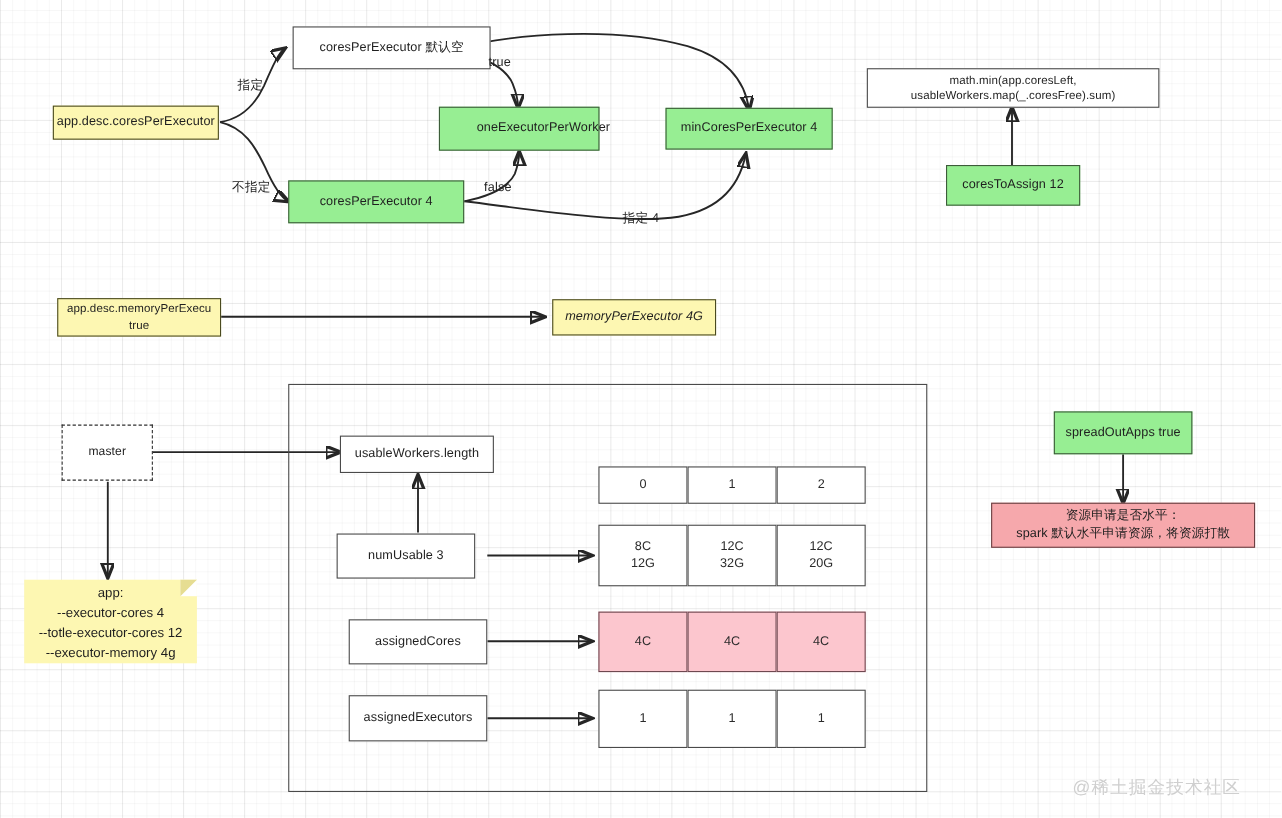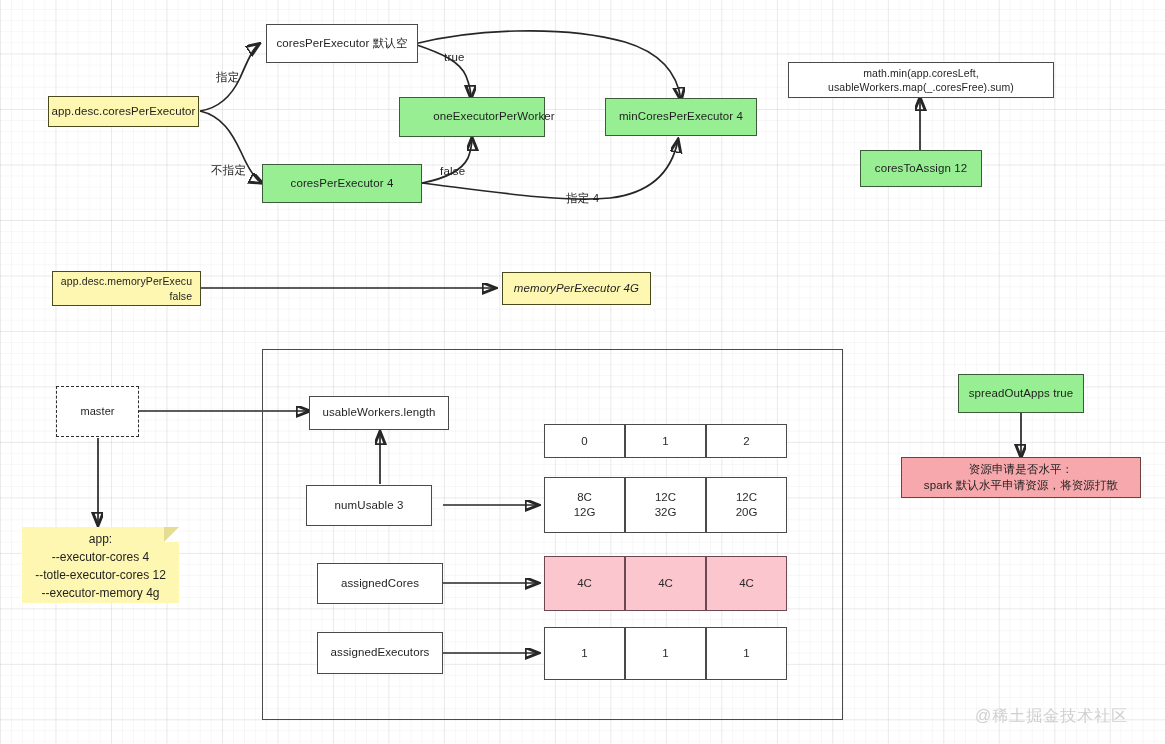--- a/index.html
+++ b/index.html
@@ -30,21 +30,21 @@
     display: flex;
     align-items: center;
     justify-content: center;
     text-align: center;
     font-size: 11.5px;
     color: #1f1f1f;
     line-height: 1.35;
     white-space: pre-line;
     letter-spacing: 0.1px;
   }
-  .n-yellow { background: #fdf7b2; border-color: #4a4a20; text-align: right; }
+  .n-yellow { background: #fdf7b2; border-color: #4a4a20; }
   .n-green  { background: #97ee93; border-color: #3d5c3a; }
   .n-white  { background: #ffffff; border-color: #4a4a4a; }
   .n-red    { background: #f6a8ac; border-color: #6a4043; }
   .n-dashed { background: #ffffff; border: 1.8px dashed #2f2f2f; }
 
   .note {
     position: absolute;
     box-sizing: border-box;
     background: #fdf7b2;
     font-size: 12px;
@@ -152,41 +152,41 @@
 
     <line x1="443" y1="583" x2="538" y2="583" marker-end="url(#arrow)"></line>
 
     <line x1="443" y1="653" x2="538" y2="653" marker-end="url(#arrow)"></line>
 
     <line x1="1021" y1="413" x2="1021" y2="457" marker-end="url(#arrow)"></line>
   </svg>
 
   <div class="node n-yellow" style="left:48px; top:96px; width:151px; height:31px;">app.desc.coresPerExecutor</div>
 
-  <div class="node n-white" style="left:266px; top:24px; width:152px; height:39px;">coresPerExecutor 默认空</div>
+  <div class="node n-white" style="left:266px; top:24px; width:180px; height:39px;">coresPerExecutor 默认空</div>
 
   <div class="node n-green" style="left:262px; top:164px; width:160px; height:39px;">coresPerExecutor 4</div>
 
   <div class="node n-green" style="left:399px; top:97px; width:146px; height:40px;padding-left:44px;">oneExecutorPerWorker</div>
 
   <div class="node n-green" style="left:605px; top:98px; width:152px; height:38px;">minCoresPerExecutor 4</div>
 
   <div class="edge-label" style="left:216px; top:70px;">指定</div>
   <div class="edge-label" style="left:211px; top:163px;">不指定</div>
   <div class="edge-label" style="left:444px; top:51px;">true</div>
   <div class="edge-label" style="left:440px; top:165px;">false</div>
   <div class="edge-label" style="left:566px; top:191px;">指定 4</div>
 
   <div class="node n-white" style="left:788px; top:62px; width:266px; height:36px; font-size:10.5px;">math.min(app.coresLeft,
 usableWorkers.map(_.coresFree).sum)</div>
 
   <div class="node n-green" style="left:860px; top:150px; width:122px; height:37px;">coresToAssign  12</div>
 
   <div class="node n-yellow" style="left:52px; top:271px; width:149px; height:35px; font-size:10.5px;">app.desc.memoryPerExecu
-false</div>
+true</div>
 
   <div class="node n-yellow" style="left:502px; top:272px; width:149px; height:33px;font-style:italic;">memoryPerExecutor  4G</div>
 
   <div class="node n-dashed" style="left:56px; top:386px; width:83px; height:51px; font-size:11px;">master</div>
 
   <div class="note" style="left:22px; top:527px; width:157px; height:76px;">app:
 --executor-cores  4
 --totle-executor-cores 12
 --executor-memory  4g</div>
 

